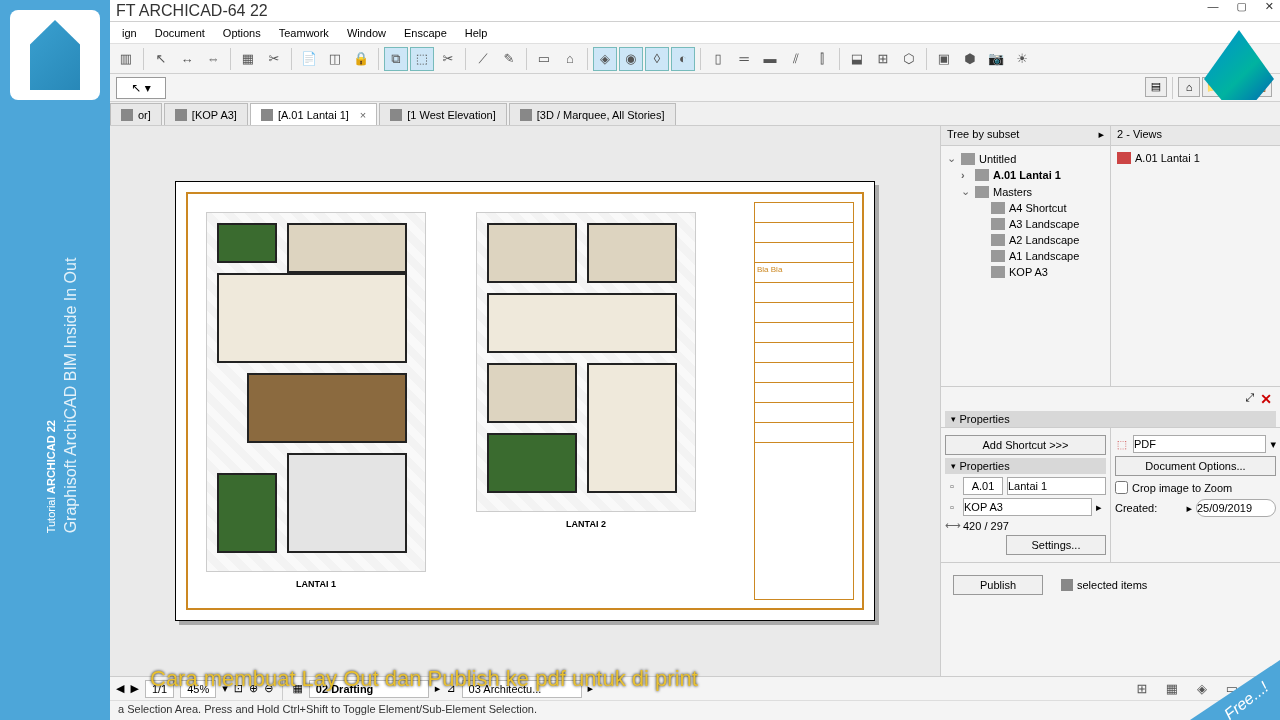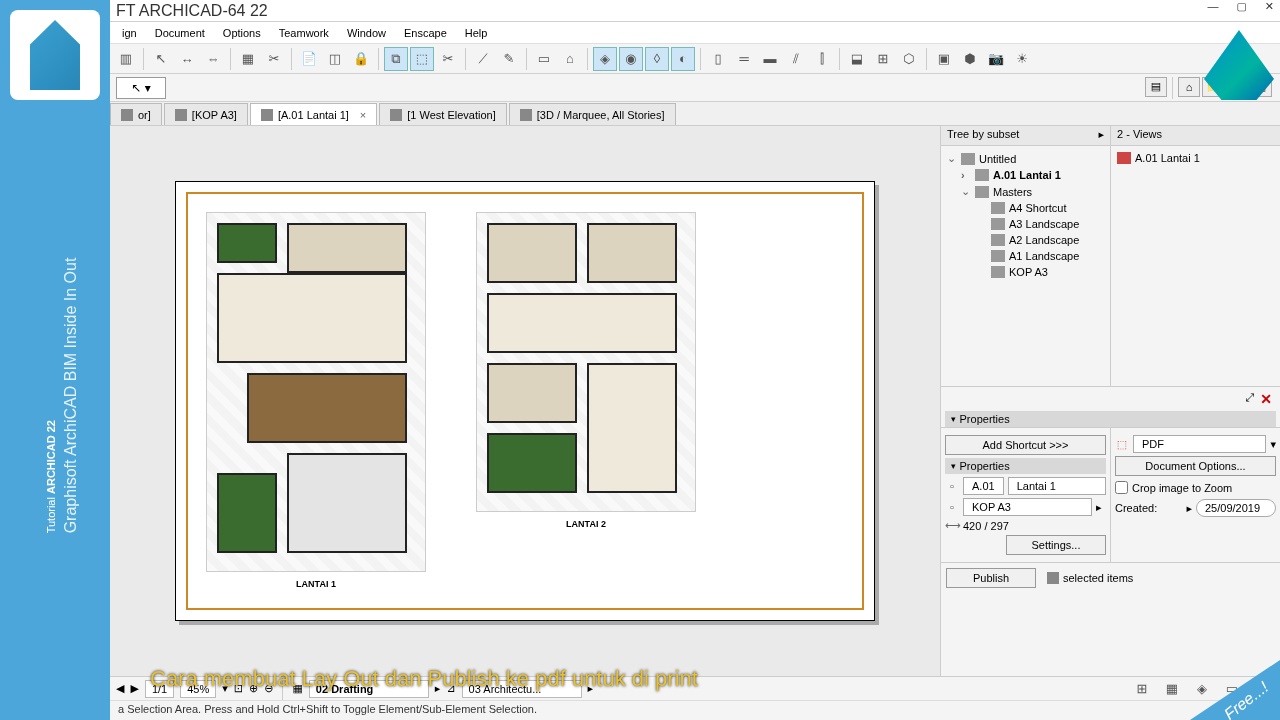--- a/index.html
+++ b/index.html
@@ -77,21 +77,21 @@
 .tree-item.indent2 { padding-left: 34px; }
 
 
 .bottom-panels { border-top: 1px solid #ccc; background: #f4f4f4; display: flex; }
 .bcol { flex: 1; border-right: 1px solid #ccc; padding: 4px; }
 .bcol:last-child { border-right: none; }
 .section-head { background: #d8d8d8; padding: 2px 6px; font-size: 11px; display: flex; align-items: center; }
 .section-head::before { content: "▾"; margin-right: 4px; font-size: 9px; }
 .btn { border: 1px solid #999; background: #f0f0f0; padding: 3px 8px; font-size: 11px; text-align: center; cursor: default; margin: 3px 0; }
 .field-row { display: flex; gap: 4px; margin: 3px 0; align-items: center; }
-.field-row input, .field-row .val { border: 1px solid #aaa; background: #fff; padding: 2px 8px; font-size: 11px; flex: 1; }
+.field-row input, .field-row .val { border: 1px solid #aaa; background: #fff; padding: 2px 0; font-size: 11px; flex: 1; }
 .field-row .lbl { width: 14px; text-align: center; color: #666; }
 .check-row { display: flex; align-items: center; gap: 4px; font-size: 11px; padding: 2px 0; }
 .close-x { color: #c00; font-weight: 700; font-size: 14px; }
 
 
 .statusbar { height: 24px; background: #f4f4f4; border-top: 1px solid #ccc; display: flex; align-items: center; padding: 0 6px; gap: 6px; font-size: 11px; }
 .statusbar .slot { border: 1px solid #bbb; background: #fff; padding: 1px 6px; height: 18px; display: flex; align-items: center; }
 .hintbar { height: 20px; background: #f4f4f4; border-top: 1px solid #ddd; padding: 2px 8px; font-size: 11px; color: #333; }
 
 
@@ -238,20 +238,34 @@
           <div class="plan plan2">
             <div class="room" style="left:10px;top:10px;width:90px;height:60px;background:#ddd4c0;"></div>
             <div class="room" style="left:110px;top:10px;width:90px;height:60px;background:#ddd4c0;"></div>
             <div class="room" style="left:10px;top:80px;width:190px;height:60px;background:#efe9db;"></div>
             <div class="room" style="left:10px;top:150px;width:90px;height:60px;background:#ddd4c0;"></div>
             <div class="room" style="left:110px;top:150px;width:90px;height:130px;background:#efe9db;"></div>
             <div class="room green" style="left:10px;top:220px;width:90px;height:60px;"></div>
             <span class="plan-label">LANTAI 2</span>
           </div>
         </div>
+        <div class="titleblock">
+          <div class="tbrow"></div>
+            <div class="tbrow"></div>
+            <div class="tbrow"></div>
+          <div class="tbrow">Bla Bla</div>
+          <div class="tbrow"></div>
+            <div class="tbrow"></div>
+            <div class="tbrow"></div>
+            <div class="tbrow"></div>
+          <div class="tbrow"></div>
+            <div class="tbrow"></div>
+            <div class="tbrow"></div>
+            <div class="tbrow"></div>
+        </div>
       </div>
     </div>
 
     <div class="rpanel">
       <div class="rpanel-split" style="flex:0 0 260px;">
         <div class="rcol">
           <div class="rcol-head">
               <span>Tree by subset</span>
               <span style="margin-left:auto">▸</span>
             </div>
@@ -316,21 +330,21 @@
         <span class="close-x">✕</span>
       </div>
       <div class="section-head" style="margin:0 4px;">Properties</div>
 
       <div class="bottom-panels">
         <div class="bcol">
           <div class="btn">Add Shortcut &gt;&gt;&gt;</div>
           <div class="section-head">Properties</div>
           <div class="field-row">
             <span class="lbl">▫</span>
-            <span class="val" style="flex:0 0 40px;">A.01</span>
+            <span class="val" style="flex:0 0 40px;text-align:center;">A.01</span>
             <span class="val">Lantai 1</span>
           </div>
           <div class="field-row">
             <span class="lbl">▫</span>
             <span class="val">KOP A3</span>
             <span style="width:10px;">▸</span>
           </div>
           <div class="field-row">
             <span class="lbl">⟷</span>
             <span>420 / 297</span>
@@ -350,21 +364,21 @@
             </div>
           <div class="field-row">
             <span>Created:</span>
             <span style="margin-left:auto">▸</span>
             <span class="val" style="flex:0 0 80px;border-radius:9px;">25/09/2019</span>
           </div>
         </div>
       </div>
 
       <div style="display:flex; border-top:1px solid #ccc;">
-        <div class="btn" style="flex:0 0 90px; margin:5px;">Publish</div>
+        <div class="btn" style="flex:0 0 90px; margin:12px;">Publish</div>
         <div class="check-row" style="padding-left:6px;">
             <span style="width:12px;height:12px;background:#888;display:inline-block;"></span>
             <span>selected items</span>
           </div>
       </div>
     </div>
   </div>
 
   <div class="statusbar">
     <span>◀</span>

